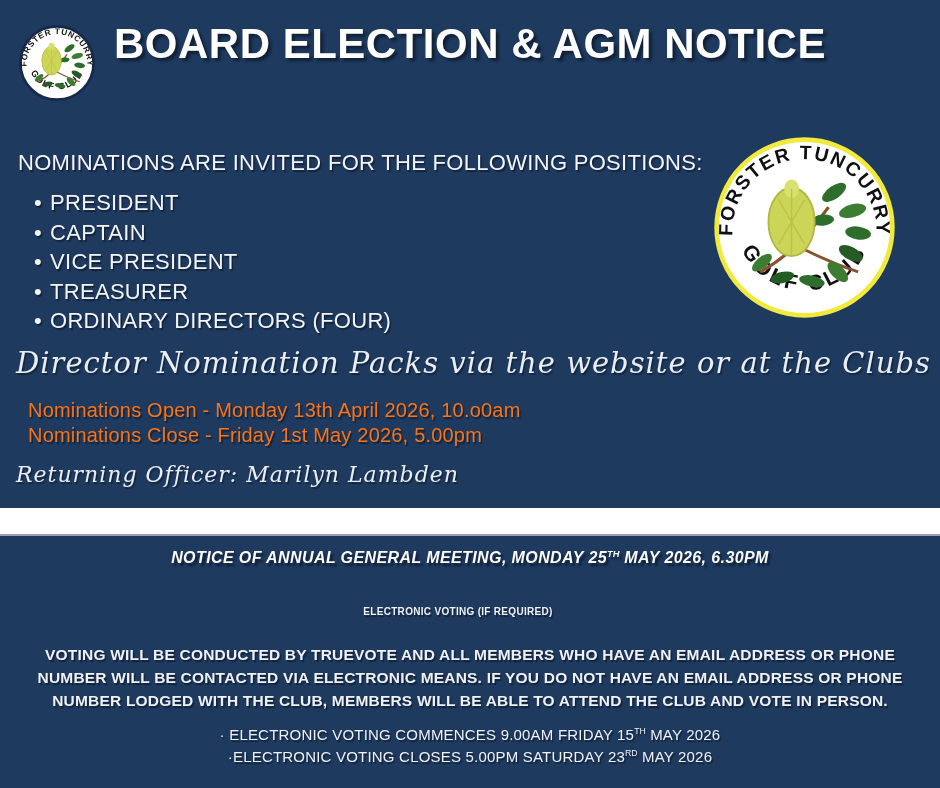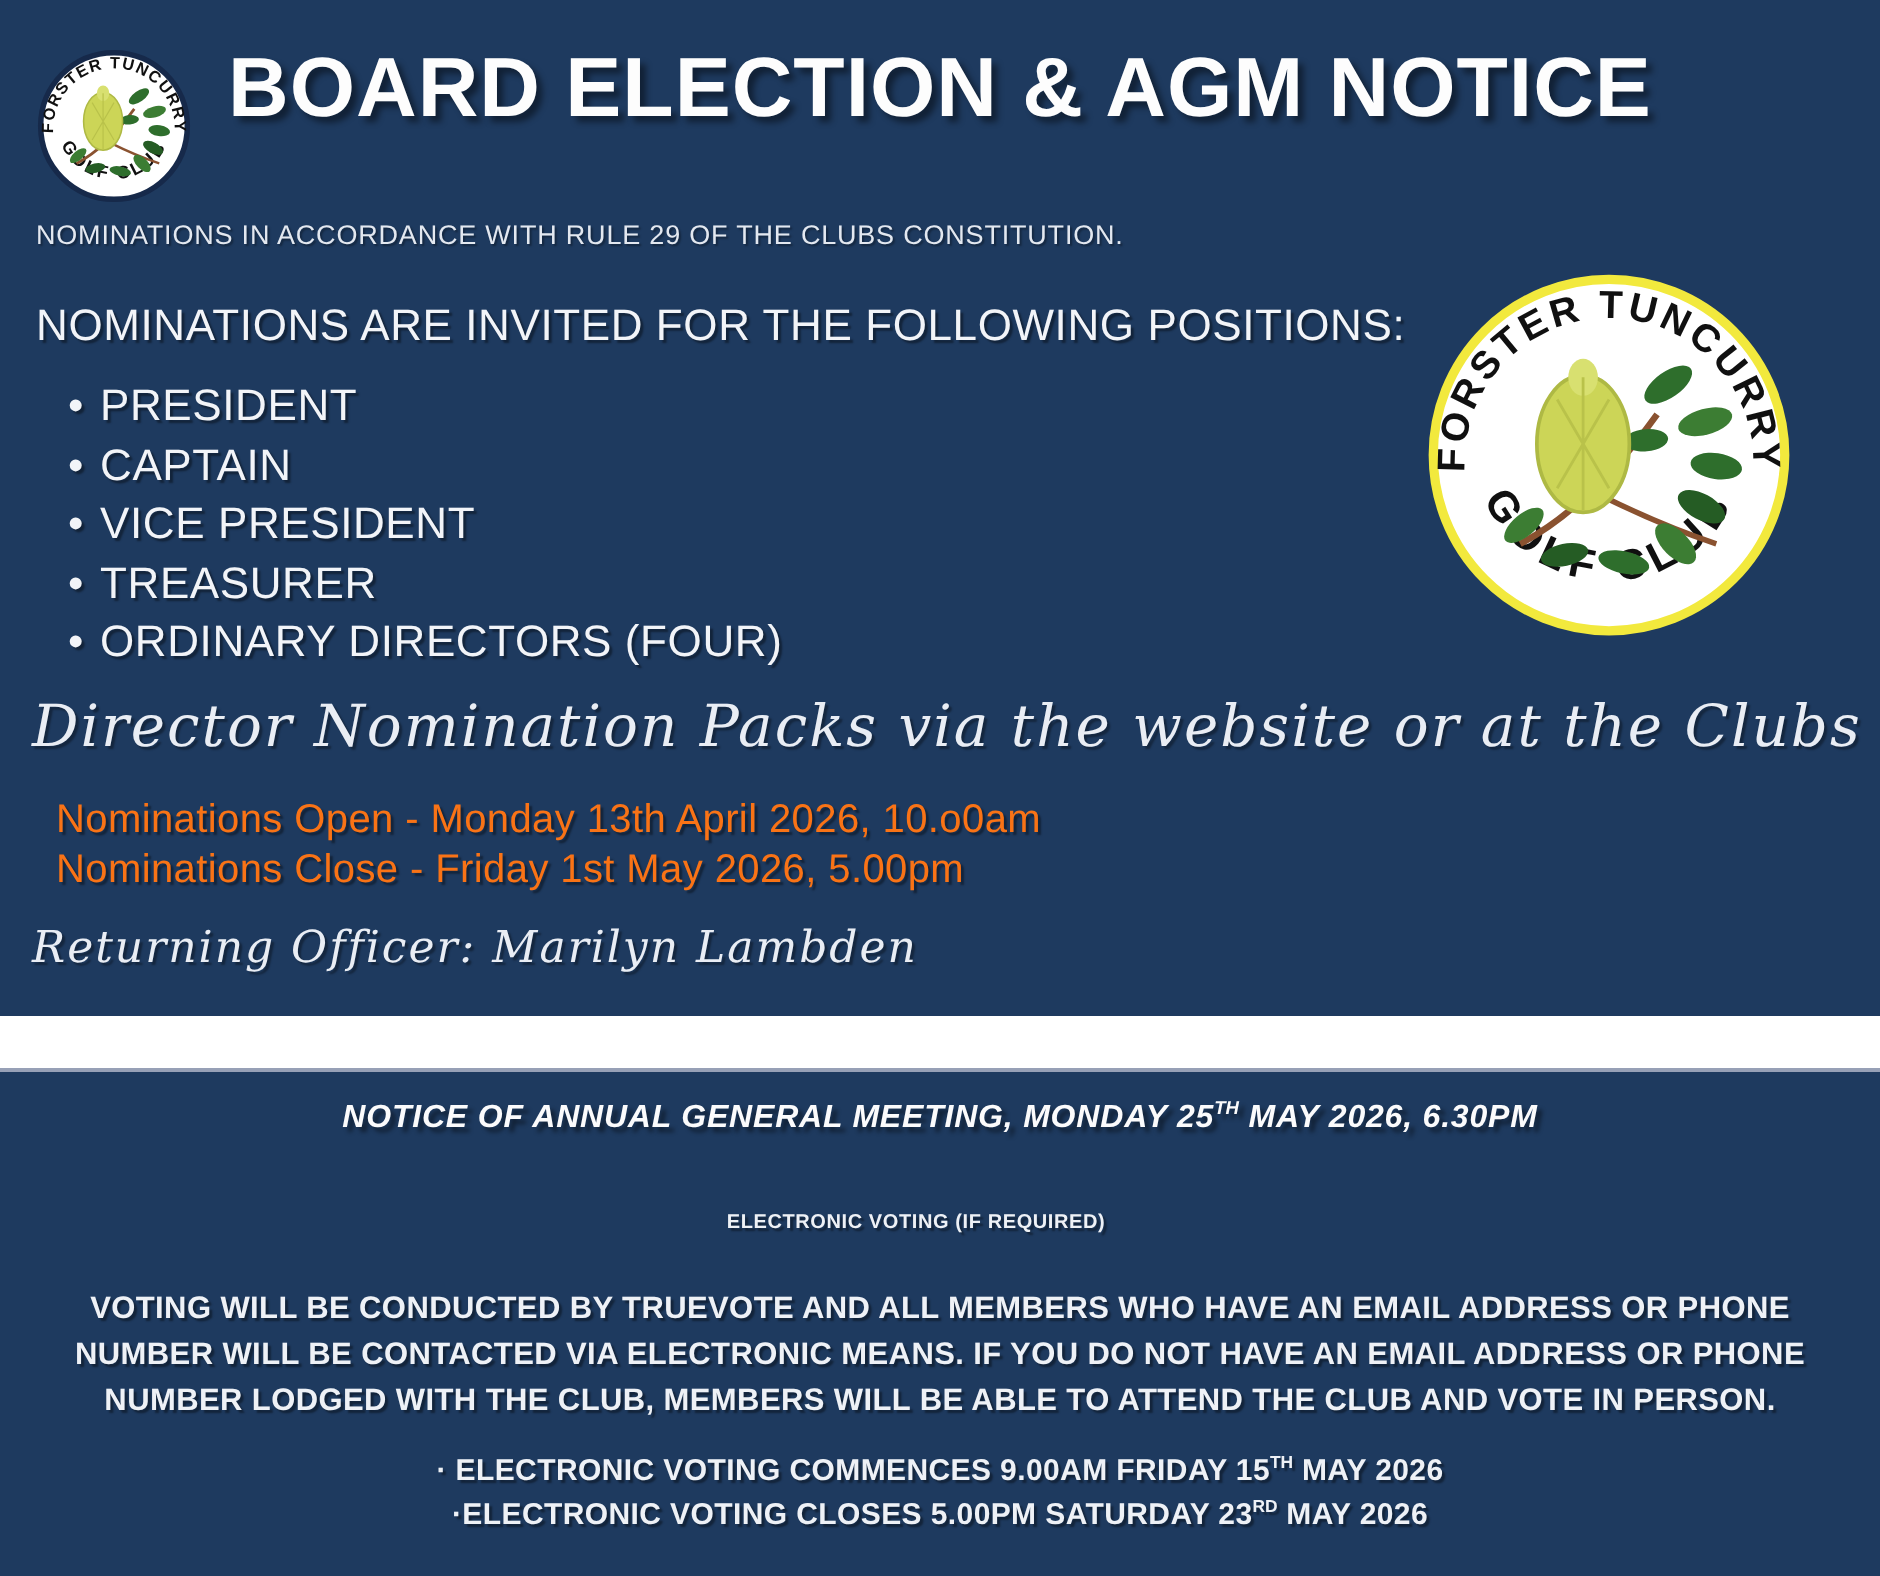--- a/index.html
+++ b/index.html
@@ -75,21 +75,21 @@
     font-size:10px; font-weight:600; letter-spacing:0.3px;
     color:#eef1f6; text-shadow:1.5px 1.5px 1px rgba(0,0,0,0.4);
   }
   .evoting-body {
     left:35px; top:643px; width:870px; text-align:center;
     font-size:15.5px; font-weight:600; line-height:23px; letter-spacing:0.2px;
     color:#eef1f6; text-shadow:1.5px 1.5px 1px rgba(0,0,0,0.4);
   }
   .evoting-commences, .evoting-closes {
     left:0; width:940px; text-align:center;
-    font-size:15px; font-weight:700; letter-spacing:0.2px;
+    font-size:15px; font-weight:400; letter-spacing:0.2px;
     color:#eef1f6; text-shadow:1.5px 1.5px 1px rgba(0,0,0,0.4);
     white-space:nowrap;
   }
   .evoting-commences { top:726px; }
   .evoting-closes    { top:748px; }
 
   .sup { font-size:58%; vertical-align:super; letter-spacing:0; }
 
   .logo-arc-text { font-family:"Liberation Sans", sans-serif; font-weight:bold; fill:#101010; }
 </style>
@@ -123,21 +123,20 @@
         <ellipse cx="120" cy="92" rx="12" ry="6" fill="#2e6e2c" transform="rotate(-5 120 92)"></ellipse>
         <ellipse cx="86" cy="94" rx="25" ry="37" fill="#ccd557" stroke="#aeb944" stroke-width="2"></ellipse>
         <ellipse cx="86" cy="58" rx="8" ry="10" fill="#d8e070"></ellipse>
         <path d="M72,70 L100,118 M100,70 L72,118 M86,58 L86,130" stroke="#b9c24a" stroke-width="1.5" fill="none"></path>
       </g>
     </svg>
   </div>
 
   <h1 class="abs page-title">BOARD ELECTION &amp; AGM NOTICE</h1>
 
-  <div class="abs subtitle">NOMINATIONS IN ACCORDANCE WITH RULE 29 OF THE CLUBS CONSTITUTION.</div>
 
   <div class="abs invite-heading">NOMINATIONS ARE INVITED FOR THE FOLLOWING POSITIONS:</div>
   <ul class="abs positions">
     <li>
       <span class="bullet">•</span><span>PRESIDENT</span>
     </li>
     <li>
       <span class="bullet">•</span><span>CAPTAIN</span>
     </li>
     <li>

